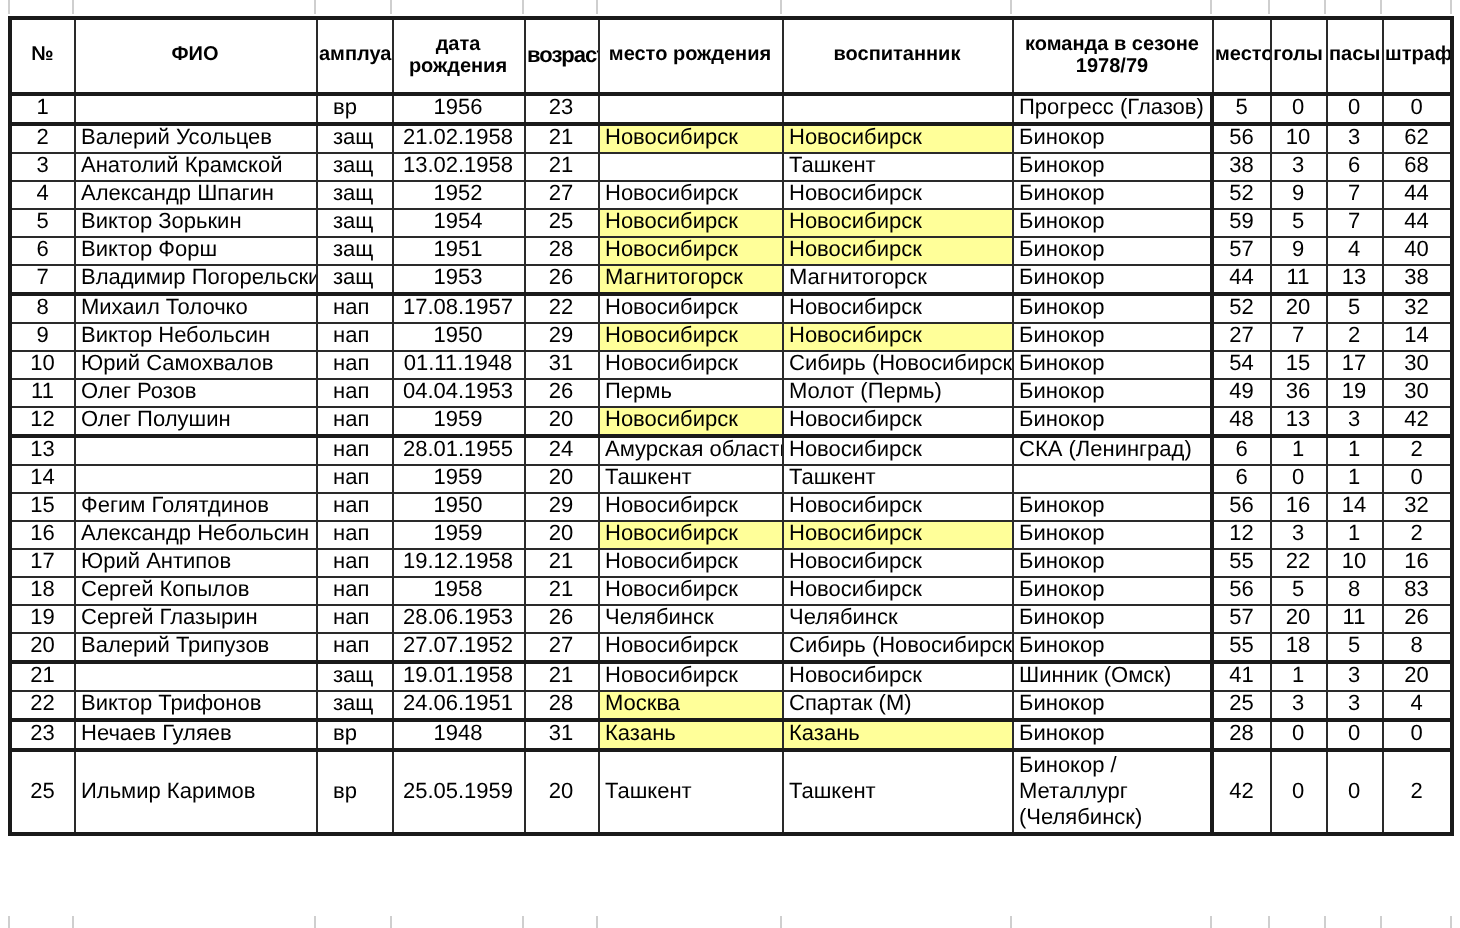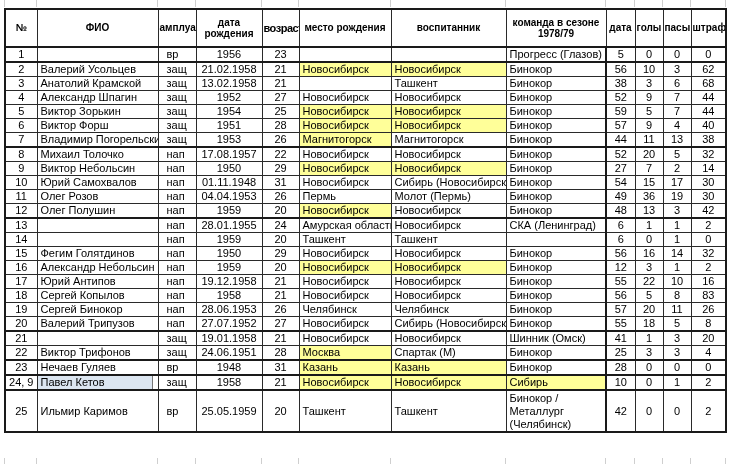--- a/index.html
+++ b/index.html
@@ -110,21 +110,21 @@
     <thead>
       <tr>
         <th>№</th>
         <th>ФИО</th>
         <th>амплуа</th>
         <th>дата рождения</th>
         <th class="th-age">возраст</th>
         <th>место рождения</th>
         <th>воспитанник</th>
         <th>команда в сезоне 1978/79</th>
-        <th>дата</th>
+        <th>место</th>
         <th>голы</th>
         <th>пасы</th>
         <th>штраф</th>
       </tr>
     </thead>
     <tbody id="tbody">
         <tr class="thick">
           <td class="c-num">1</td>
           <td class="c-name">
             <div class="hlbox hl-green">Виктор Рыбка</div>
@@ -377,21 +377,21 @@
           <td class="c-place">Новосибирск</td>
           <td class="c-trained">Новосибирск</td>
           <td class="c-team">Бинокор</td>
           <td class="c-games">56</td>
           <td class="c-goals">5</td>
           <td class="c-assists">8</td>
           <td class="c-penalty">83</td>
         </tr>
         <tr>
           <td class="c-num">19</td>
-          <td class="c-name">Сергей Бинокор</td>
+          <td class="c-name">Сергей Глазырин</td>
           <td class="c-role">нап</td>
           <td class="c-birth">28.06.1953</td>
           <td class="c-age">26</td>
           <td class="c-place">Челябинск</td>
           <td class="c-trained">Челябинск</td>
           <td class="c-team">Бинокор</td>
           <td class="c-games">57</td>
           <td class="c-goals">20</td>
           <td class="c-assists">11</td>
           <td class="c-penalty">26</td>
@@ -446,36 +446,20 @@
           <td class="c-role">вр</td>
           <td class="c-birth">1948</td>
           <td class="c-age">31</td>
           <td class="c-place yellow">Казань</td>
           <td class="c-trained yellow">Казань</td>
           <td class="c-team">Бинокор</td>
           <td class="c-games">28</td>
           <td class="c-goals">0</td>
           <td class="c-assists">0</td>
           <td class="c-penalty">0</td>
-        </tr>
-        <tr class="thick">
-          <td class="c-num">24, 9</td>
-          <td class="c-name">
-            <div class="hlbox hl-blue">Павел Кетов</div>
-          </td>
-          <td class="c-role">защ</td>
-          <td class="c-birth">1958</td>
-          <td class="c-age">21</td>
-          <td class="c-place yellow">Новосибирск</td>
-          <td class="c-trained yellow">Новосибирск</td>
-          <td class="c-team yellow">Сибирь</td>
-          <td class="c-games">10</td>
-          <td class="c-goals">0</td>
-          <td class="c-assists">1</td>
-          <td class="c-penalty">2</td>
         </tr>
         <tr class="tall">
           <td class="c-num">25</td>
           <td class="c-name">Ильмир Каримов</td>
           <td class="c-role">вр</td>
           <td class="c-birth">25.05.1959</td>
           <td class="c-age">20</td>
           <td class="c-place">Ташкент</td>
           <td class="c-trained">Ташкент</td>
           <td class="c-team">Бинокор / Металлург (Челябинск)</td>

